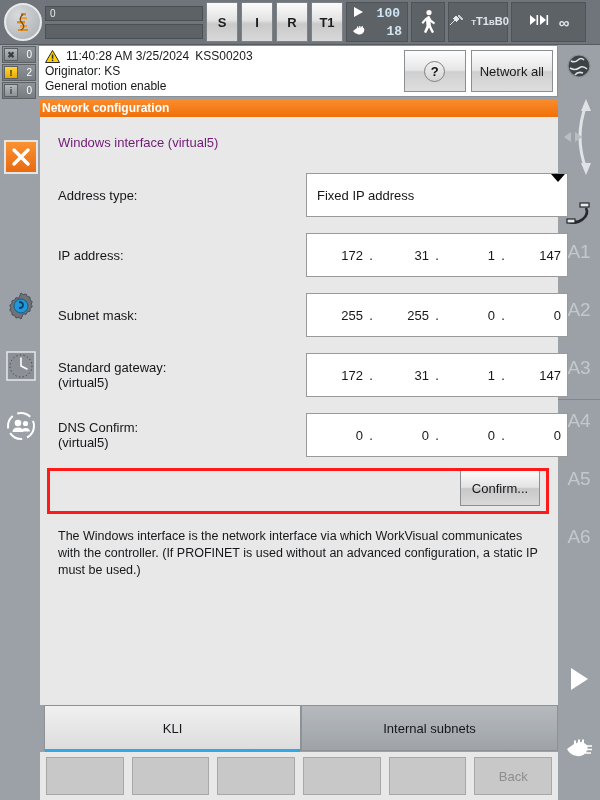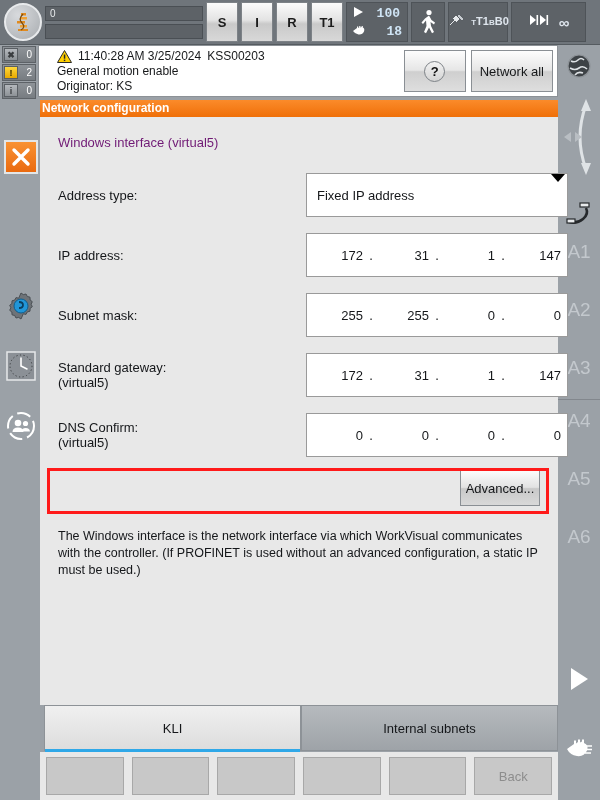--- a/index.html
+++ b/index.html
@@ -71,21 +71,21 @@
     font-size: 9px; font-weight: bold; color: #3a3d40;
   }
   .cnt-ico.warn { background: linear-gradient(180deg,#ffd83d,#e8a900); color: #3a2c00; }
   .cnt-num { flex: 1; text-align: right; padding-right: 3px; font-size: 10px; color: #fff; }
 
   .msgbox {
     position: absolute; left: 38px; top: 0; width: 520px; height: 52px;
     background: #ffffff; border: 1px solid #8c9196;
     display: flex;
   }
-  .msgtext { flex: 1; padding: 3px 0 0 18px; }
+  .msgtext { flex: 1; padding: 3px 0 0 6px; }
   .mline { font-size: 12px; color: #16181a; line-height: 15px; white-space: nowrap; }
   .mline.first { display: flex; align-items: center; gap: 6px; }
   .warn-tri { width: 15px; height: 13px; flex: 0 0 auto; }
   .msgbtns { display: flex; align-items: center; gap: 5px; padding: 0 4px; }
   .mbtn {
     height: 42px;
     background: linear-gradient(180deg,#fdfdfd 0%,#e6e6e6 48%,#cfcfcf 52%,#dedede 100%);
     border: 1px solid #8a8f94;
     display: flex; align-items: center; justify-content: center;
     font-size: 13px; color: #16181a; padding: 0 8px;
@@ -292,22 +292,22 @@
           <span class="warn-tri">
             <svg width="15" height="13" viewBox="0 0 15 13">
               <path d="M7.5 0.5 L14.5 12.5 L0.5 12.5 Z" fill="#ffd000" stroke="#2a2a2a" stroke-width="1"></path>
               <rect x="6.8" y="4.5" width="1.5" height="4.2" fill="#2a2a2a"></rect>
               <rect x="6.8" y="9.6" width="1.5" height="1.5" fill="#2a2a2a"></rect>
             </svg>
           </span>
           <span>11:40:28 AM 3/25/2024</span>
           <span>KSS00203</span>
         </div>
+        <div class="mline">Originator: KS</div>
         <div class="mline">General motion enable</div>
-        <div class="mline">Originator: KS</div>
       </div>
       <div class="msgbtns">
         <div class="mbtn" style="width:62px">
           <span class="qcirc">?</span>
         </div>
         <div class="mbtn">Network all</div>
       </div>
     </div>
   </div>
 
@@ -471,21 +471,21 @@
               <span class="dot">.</span>
               <span class="oct">0</span>
               <span class="dot">.</span>
               <span class="oct">0</span>
             </div>
           </div>
         </div>
       </div>
 
       <div class="adv-row">
-        <div class="advbtn">Advanced...</div>
+        <div class="advbtn">Confirm...</div>
       </div>
 
       <div class="desc">The Windows interface is the network interface via which WorkVisual communicates with the controller. (If PROFINET is used without an advanced configuration, a static IP must be used.)</div>
 
       <div class="highlight-box"></div>
     </div>
   </div>
 
   <div class="tabstrip">
     <div class="tab active">KLI</div>

